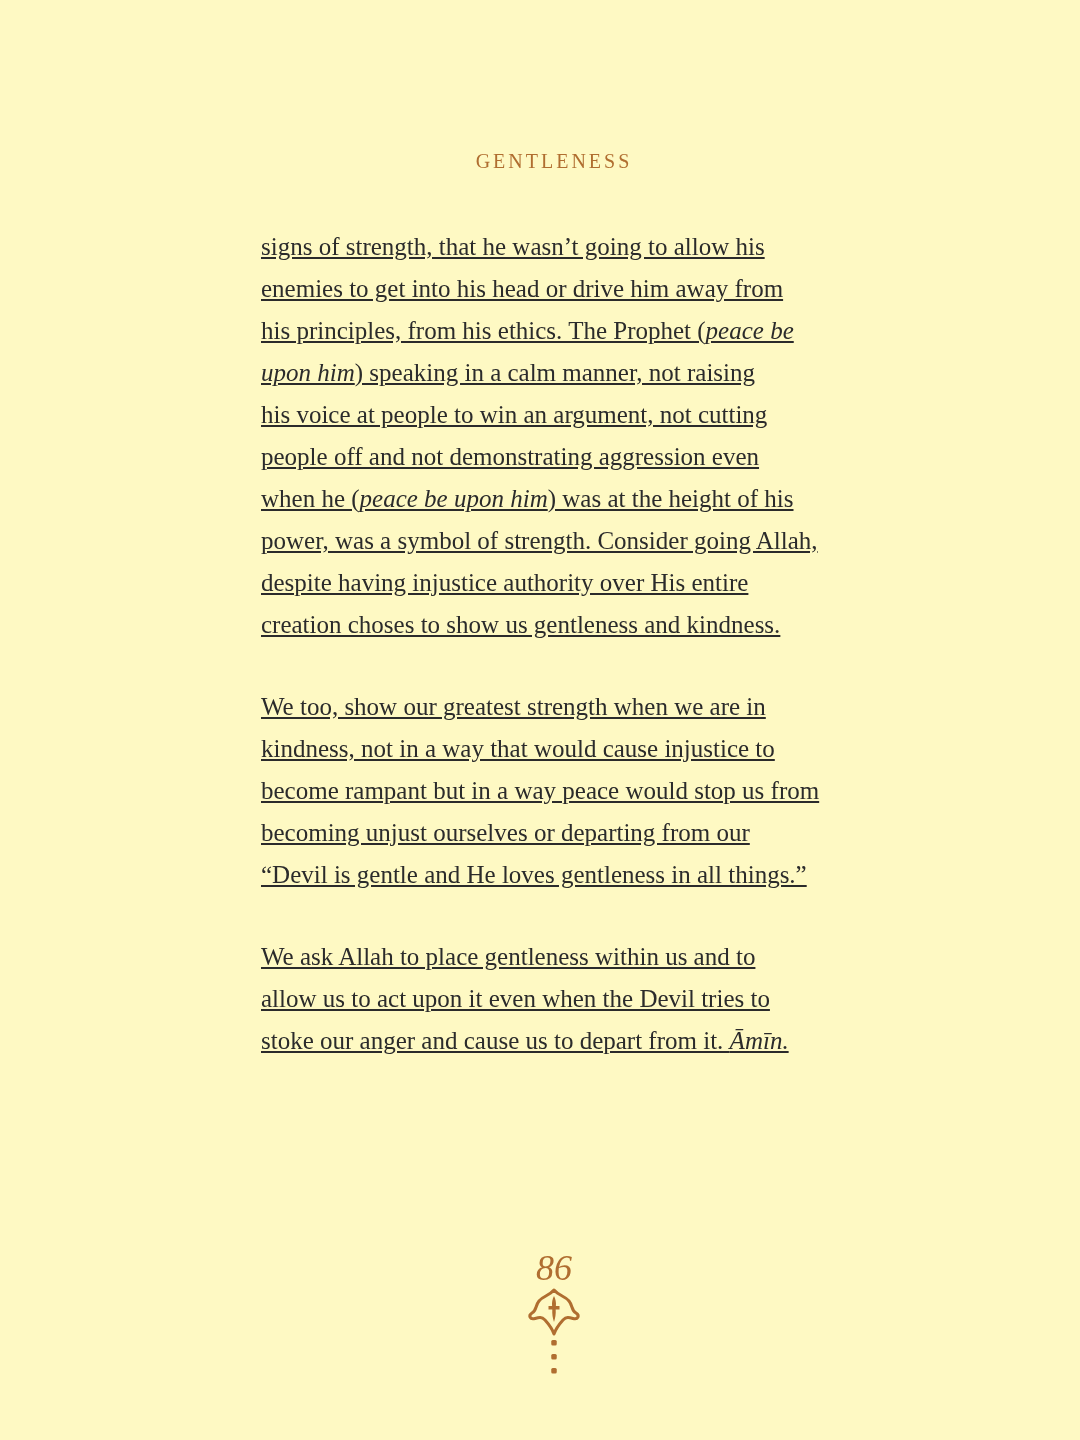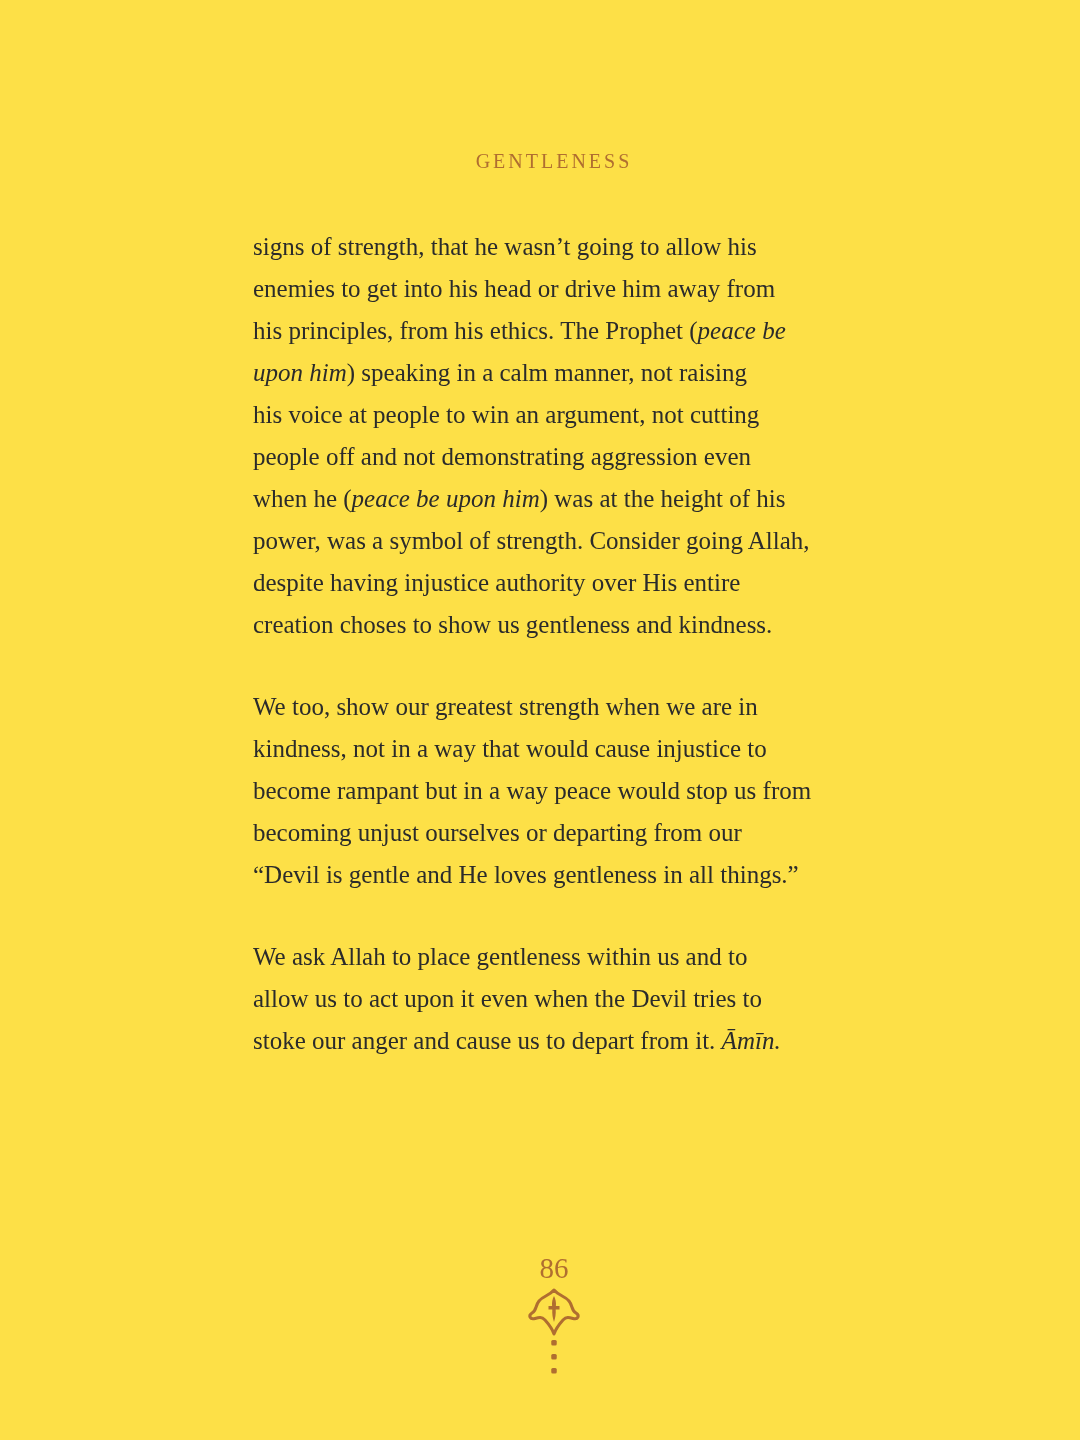--- a/index.html
+++ b/index.html
@@ -12,60 +12,61 @@
     width: 1080px;
     height: 1440px;
     background: #ffffff;
     font-family: "Liberation Serif", "DejaVu Serif", "DejaVu Sans", serif;
     position: relative;
     overflow: hidden;
   }
   .page {
     position: absolute;
     inset: 0;
-    background: #fde047;
+    background: #fef9c3;
   }
   .running-header {
     position: absolute;
     top: 150px;
     left: 244px;
     width: 620px;
     text-align: center;
     font-size: 20px;
     letter-spacing: 3px;
     color: var(--accent);
     text-transform: uppercase;
   }
   .text-block {
     position: absolute;
     top: 226px;
     left: 245px;
     width: 640px;
     color: var(--ink);
     font-size: 25px;
   }
-  .para { margin: 0 0 40px 8px; }
+  .para { margin: 0 0 40px 16px; text-decoration: underline; }
   .para:last-child { margin-bottom: 0; }
   .line {
     height: 42px;
     line-height: 42px;
     white-space: nowrap;
   }
   .line i { font-style: italic; }
   .footer {
     position: absolute;
     top: 1252px;
     left: 244px;
     width: 620px;
     text-align: center;
     color: var(--accent);
   }
   .page-number {
-    font-size: 29px;
+    font-size: 36px;
     line-height: 32px;
+    font-style: italic;
   }
   .ornament {
     display: block;
     margin: 2px auto 0 auto;
   }
 </style>
 </head>
 <body>
 
 <div class="page">

